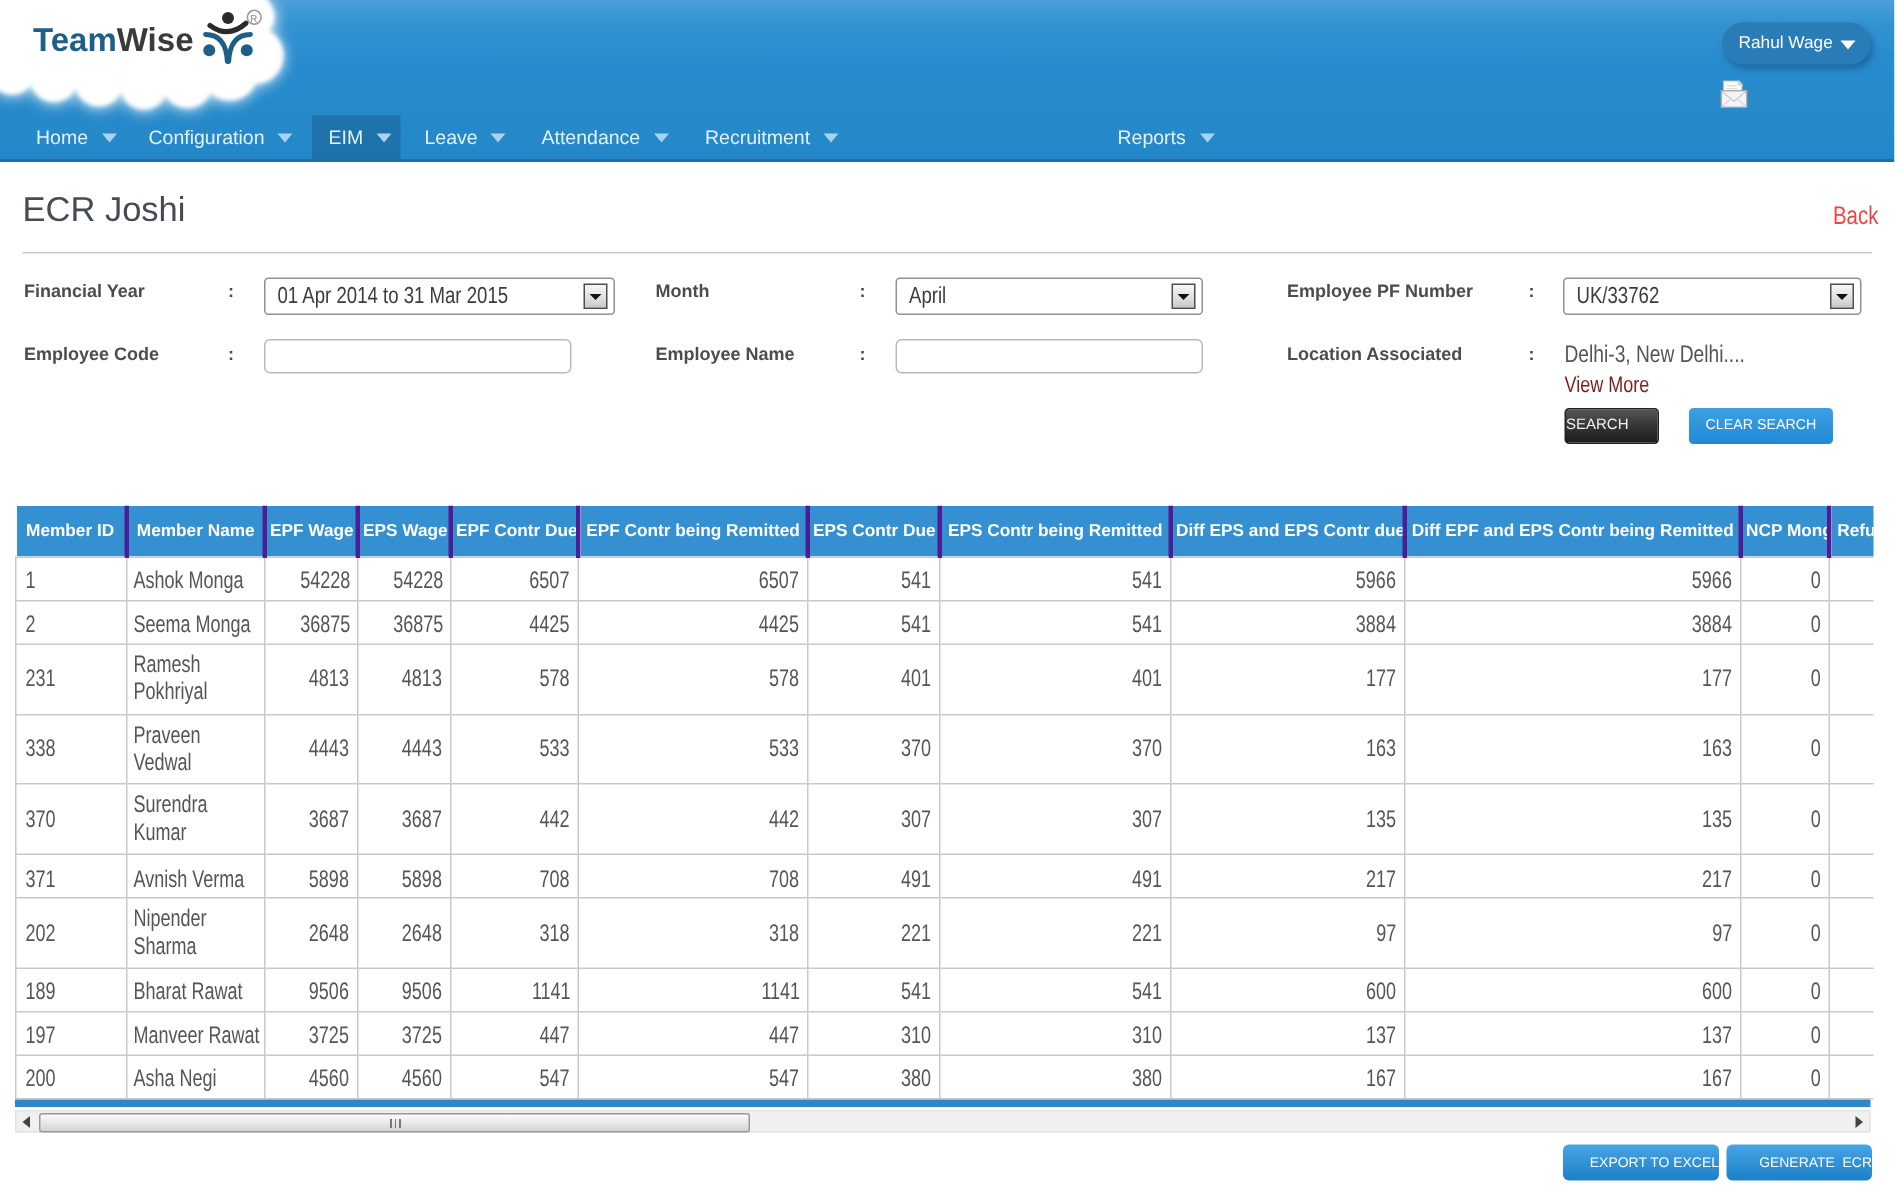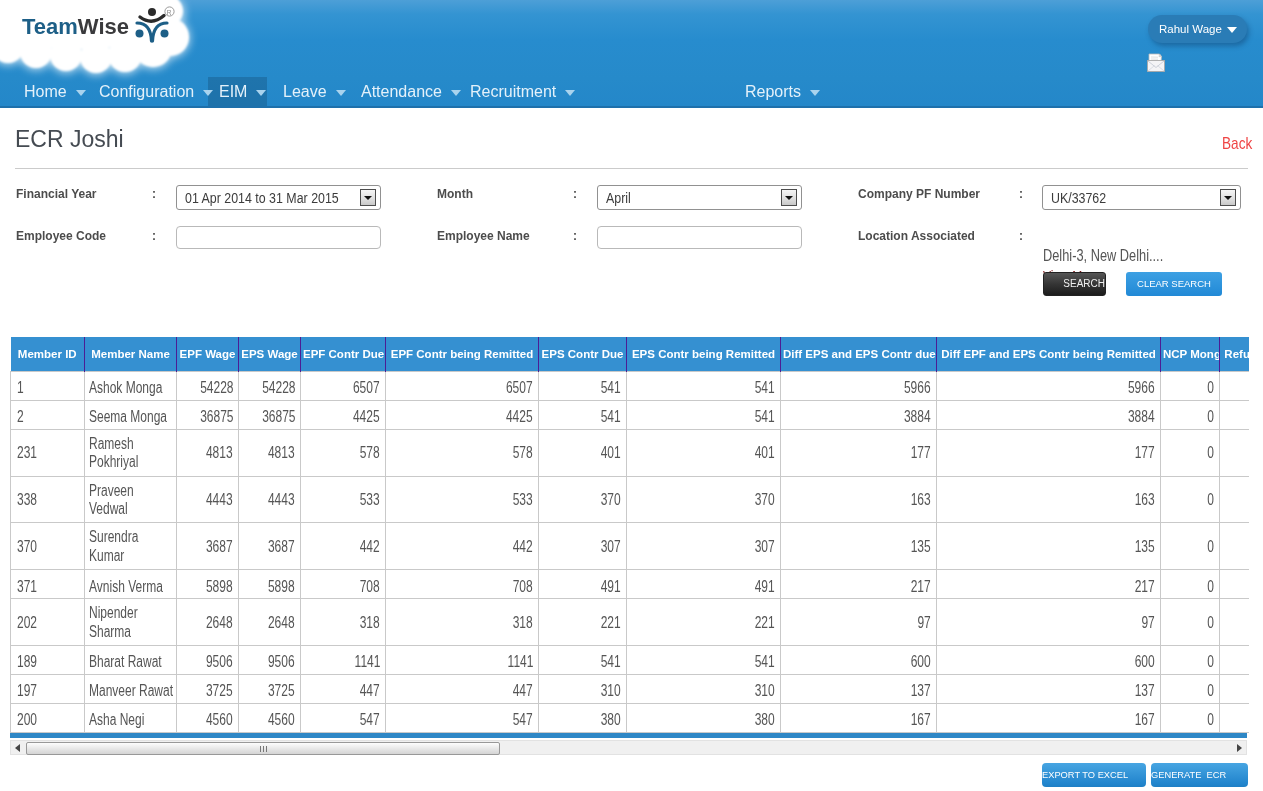--- a/index.html
+++ b/index.html
@@ -13,63 +13,63 @@
 #logo { position:absolute; left:0; top:0; }
 #userpill { position:absolute; left:1148px; top:15px; width:99px; height:28px;
   background:#2a7cb6; border-radius:14px; box-shadow:2px 3px 5px rgba(10,40,80,.35);
   color:#fff; font-size:11.5px; line-height:28px; }
 #userpill .nm { position:absolute; left:11px; top:0; }
 #userpill .car { position:absolute; right:10px; top:11.5px; width:0; height:0;
   border-left:5.5px solid transparent; border-right:5.5px solid transparent; border-top:6px solid #fff; }
 #mailicon { position:absolute; left:1146px; top:52px; }
 
 
-#nav { position:absolute; left:0; top:77px; width:1110px; height:29px; font-size:16px; color:#e4f1fa; }
+#nav { position:absolute; left:0; top:77px; width:1110px; height:29px; font-size:13px; color:#e4f1fa; }
 .nitem { position:absolute; top:0; height:29px; line-height:29px; white-space:nowrap; }
 .nitem .arr { display:inline-block; width:0; height:0; margin-left:9px; margin-bottom:1px;
   border-left:5.5px solid transparent; border-right:5.5px solid transparent; border-top:6px solid #a9d3ee; }
 #eimbox { position:absolute; left:208px; top:0; width:59px; height:29px; background:rgba(10,50,82,.25); }
 
 
 #title { position:absolute; left:15px; top:128px; font-size:23px; line-height:23px; color:#454b52; }
 #back { position:absolute; left:1222px; top:134px; font-size:17px; color:#ef4444; }
 #back span { display:inline-block; transform:scaleX(.8); transform-origin:0 50%; }
 #hr1 { position:absolute; left:15px; top:168px; width:1233px; height:1px; background:#cbcbcb; }
 
 
 .flabel { position:absolute; font-size:12px; line-height:12px; font-weight:bold; color:#4c4c4c; }
-.fval { position:absolute; font-size:16px; color:#555;margin-top:19px; }
+.fval { position:absolute; font-size:16px; color:#555; }
 .fval span { display:inline-block; transform:scaleX(.8); transform-origin:0 50%; white-space:nowrap; }
 .fval.vm { font-size:15px; }
 .sel { position:absolute; height:25px; background:#fff; border:1px solid #919191; border-radius:3px;
   color:#3c3c3c; line-height:23px; padding-left:8px; }
 .sel .tx { display:inline-block; font-size:15.5px; transform:scaleX(.8); transform-origin:0 50%; white-space:nowrap; }
 .sel .sbtn { position:absolute; right:4px; top:3px; width:16px; height:17px; border:1px solid #4d4d4d;
   background:linear-gradient(to bottom,#f6f6f6,#dedede 60%,#c8c8c8); }
 .sel .sbtn:after { content:""; position:absolute; left:3px; top:6px; width:0; height:0;
   border-left:4px solid transparent; border-right:4px solid transparent; border-top:4.5px solid #111; }
 .inp { position:absolute; height:23px; background:#fff; border:1px solid #b9b9b9; border-radius:4px; }
 .link { color:#7f1d1d; }
 
 
 #btn-search { position:absolute; left:1043px; top:272px; width:63px; height:24px;
   background:linear-gradient(to bottom,#565656,#353535 50%,#1c1c1c); border-radius:3px; border:1px solid #222;
-  color:#f0f0f0; font-size:10px; text-align:right; line-height:22px; }
+  color:#f0f0f0; font-size:10px; text-align:left; line-height:22px; }
 #btn-clear { position:absolute; left:1126px; top:272px; width:96px; height:24px;
   background:linear-gradient(to bottom,#3da0e3,#2189d6); border-radius:3px;
   color:#fff; font-size:9.5px; text-align:center; line-height:24px; }
 #totrec { position:absolute; left:943px; top:310px; width:302px; text-align:right;
   font-size:14.5px; font-weight:bold; color:#999; }
 #totrec span { display:inline-block; transform:scaleX(.89); transform-origin:100% 50%; white-space:nowrap; }
 
 
 #tablewrap { position:absolute; left:10px; top:337px; width:1239px; height:396px; overflow:hidden; }
 table { border-collapse:collapse; table-layout:fixed; width:1329px; }
 th { background:#3590d1; color:#fff; font-size:11.5px; font-weight:bold; text-align:center;
-  border-right:1px solid #4c1d95; height:34px; padding:0 2px; white-space:nowrap; overflow:hidden; }
+  border-right:3px solid #4c1d95; height:34px; padding:0 2px; white-space:nowrap; overflow:hidden; }
 th:last-child { border-right:none; }
 td { border:1px solid #c9c9c9; color:#555; padding:5px 4px 4px 4px;
   background:#fff; vertical-align:middle; }
 td span { display:inline-block; font-size:16px; line-height:18.4px; transform:scaleX(.75);
   transform-origin:0 50%; white-space:nowrap; }
 td.num { text-align:right; padding-right:5px; }
 td.num span { transform-origin:100% 50%; }
 td:first-child { padding-left:6px; }
 tr.s td { padding-top:7px; padding-bottom:2px; }
 
@@ -82,21 +82,21 @@
   border-top:4px solid transparent; border-bottom:4px solid transparent; border-right:5px solid #444; }
 #sbar .ra { position:absolute; right:4px; top:2.5px; width:0; height:0;
   border-top:4px solid transparent; border-bottom:4px solid transparent; border-left:5px solid #444; }
 #sbar .thumb { position:absolute; left:15px; top:1px; width:474px; height:13px;
   background:linear-gradient(to bottom,#fdfdfd,#e8e8e8 50%,#d4d4d4); border:1px solid #989898; border-radius:2px; }
 #sbar .grip { position:absolute; left:233px; top:3px; width:8px; height:6px;
   background:repeating-linear-gradient(to right,#777 0,#777 1px,transparent 1px,transparent 3px); }
 
 
 .bbtn { position:absolute; top:763px; height:24px; background:linear-gradient(to bottom,#47a5e2,#2285cd 85%,#1f7fc4);
-  border-radius:4px; color:#fff; font-size:9.3px; text-align:left; line-height:24px; }
+  border-radius:4px; color:#fff; font-size:9.3px; text-align:right; line-height:24px; }
 #btn-export { left:1042px; width:104px; }
 #btn-generate { left:1151px; width:97px; }
 </style>
 </head>
 <body>
 <div id="page">
   <div id="header">
     <div id="logo">
       <svg width="215" height="85" viewBox="0 0 215 85">
         <defs>
@@ -166,27 +166,27 @@
       <span class="nitem" style="left:745px">Reports<span class="arr"></span></span>
     </div>
   </div>
 
   <div id="title">ECR Joshi</div>
   <div id="back"><span>Back</span></div>
   <div id="hr1"></div>
 
   <span class="flabel" style="left:16px;top:188px">Financial Year</span>
   <span class="flabel" style="left:152px;top:188px">:</span>
-  <div class="sel" style="left:176px;top:185px;width:205px"><span class="tx">01 Apr 2014 to 31 Mar 2015</span><span class="sbtn"></span></div>
+  <div class="sel" style="left:176px;top:185px;width:234px"><span class="tx">01 Apr 2014 to 31 Mar 2015</span><span class="sbtn"></span></div>
 
   <span class="flabel" style="left:437px;top:188px">Month</span>
   <span class="flabel" style="left:573px;top:188px">:</span>
   <div class="sel" style="left:597px;top:185px;width:205px"><span class="tx">April</span><span class="sbtn"></span></div>
 
-  <span class="flabel" style="left:858px;top:188px">Company PF Number</span>
+  <span class="flabel" style="left:858px;top:188px">Employee PF Number</span>
   <span class="flabel" style="left:1019px;top:188px">:</span>
   <div class="sel" style="left:1042px;top:185px;width:199px"><span class="tx">UK/33762</span><span class="sbtn"></span></div>
 
   <span class="flabel" style="left:16px;top:230px">Employee Code</span>
   <span class="flabel" style="left:152px;top:230px">:</span>
   <div class="inp" style="left:176px;top:226px;width:205px"></div>
 
   <span class="flabel" style="left:437px;top:230px">Employee Name</span>
   <span class="flabel" style="left:573px;top:230px">:</span>
   <div class="inp" style="left:597px;top:226px;width:205px"></div>

